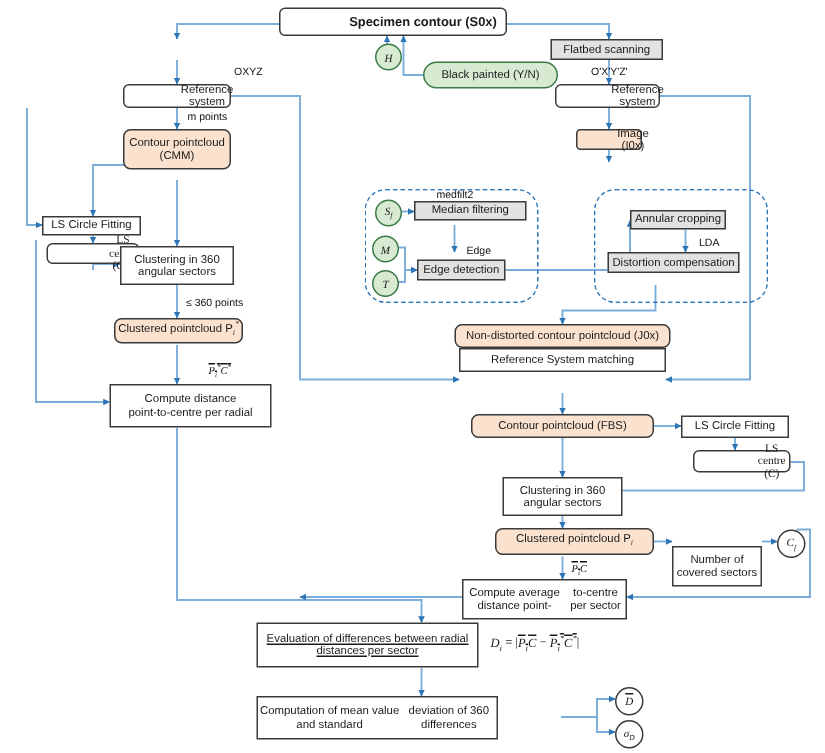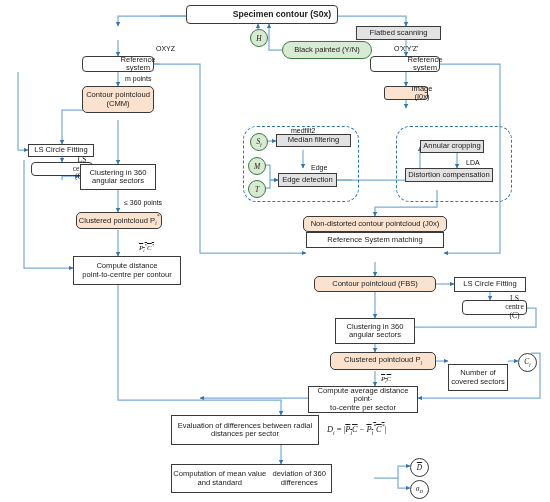--- a/index.html
+++ b/index.html
@@ -152,21 +152,21 @@
       <path d="M337,180 L352,180"></path>
     </g>
   </svg>
 
   <div class="dashgrp" style="left:243px;top:126px;width:116px;height:76px;"></div>
   <div class="dashgrp" style="left:396px;top:126px;width:116px;height:76px;"></div>
 
   <div class="node wround thick" style="left:186px;top:5px;width:152px;height:19px;font-weight:bold;font-size:8.6px;">Specimen  contour (S0x)</div>
 
 
-  <div class="node grey thick" style="left:356px;top:26px;width:85px;height:14px;">Flatbed scanning</div>
+  <div class="node grey thick" style="left:367px;top:26px;width:75px;height:14px;">Flatbed scanning</div>
 
   <div class="node green" style="left:282px;top:41px;width:90px;height:18px;">Black painted (Y/N)</div>
 
   <div class="circ circ-green" style="left:250px;top:29px;width:16px;height:16px;">H</div>
 
   <div class="node wround thick" style="left:82px;top:56px;width:72px;height:16px;">Reference system</div>
 
   <div class="node wround thick" style="left:370px;top:56px;width:70px;height:16px;">Reference system</div>
 
   <div class="node peach thick" style="left:82px;top:86px;width:72px;height:27px;flex-direction:column;">
@@ -186,21 +186,21 @@
   </div>
 
   <div class="node peach thick" style="left:76px;top:212px;width:86px;height:17px;">
     <span>
       <span>Clustered pointcloud P</span><i style="font-family:'Liberation Serif',serif;"><sub>i</sub><sup>*</sup></i>
     </span>
   </div>
 
   <div class="node white thick" style="left:73px;top:256px;width:108px;height:29px;flex-direction:column;">
     <span>Compute distance</span>
-    <span>point-to-centre per contour</span>
+    <span>point-to-centre per radial</span>
   </div>
 
   <div class="circ circ-green" style="left:250px;top:133px;width:16px;height:16px;">
     <span>S<sub>f</sub></span>
   </div>
   <div class="node grey thick" style="left:276px;top:134px;width:75px;height:13px;">Median filtering</div>
 
   <div class="circ circ-green" style="left:248px;top:157px;width:16px;height:16px;">M</div>
   <div class="circ circ-green" style="left:248px;top:180px;width:16px;height:16px;">T</div>
   <div class="node grey thick" style="left:278px;top:173px;width:59px;height:14px;">Edge detection</div>
@@ -231,26 +231,26 @@
 
   <div class="node white thick" style="left:448px;top:364px;width:60px;height:27px;flex-direction:column;">
     <span>Number of</span>
     <span>covered sectors</span>
   </div>
 
   <div class="circ circ-blue" style="left:518px;top:353px;width:17px;height:17px;">
     <span>C<sub>f</sub></span>
   </div>
 
-  <div class="node white thick" style="left:308px;top:386px;width:110px;height:27px;flex-direction:column;">
+  <div class="node white thick" style="left:308px;top:386px;width:110px;height:27px;flex-direction:row;">
     <span>Compute average distance point-</span>
     <span>to-centre per sector</span>
   </div>
 
-  <div class="node white thick" style="left:171px;top:415px;width:148px;height:30px;flex-direction:column;">
+  <div class="node white thick" style="left:171px;top:415px;width:148px;height:30px;flex-direction:column;text-decoration:underline;">
     <span>Evaluation of differences between radial</span>
     <span>distances per sector</span>
   </div>
 
   <div class="node white thick" style="left:171px;top:464px;width:161px;height:29px;flex-direction:row;">
     <span>Computation of mean value and standard</span>
     <span>deviation of 360 differences</span>
   </div>
 
   <div class="circ circ-blue" style="left:410px;top:458px;width:17px;height:17px;">

